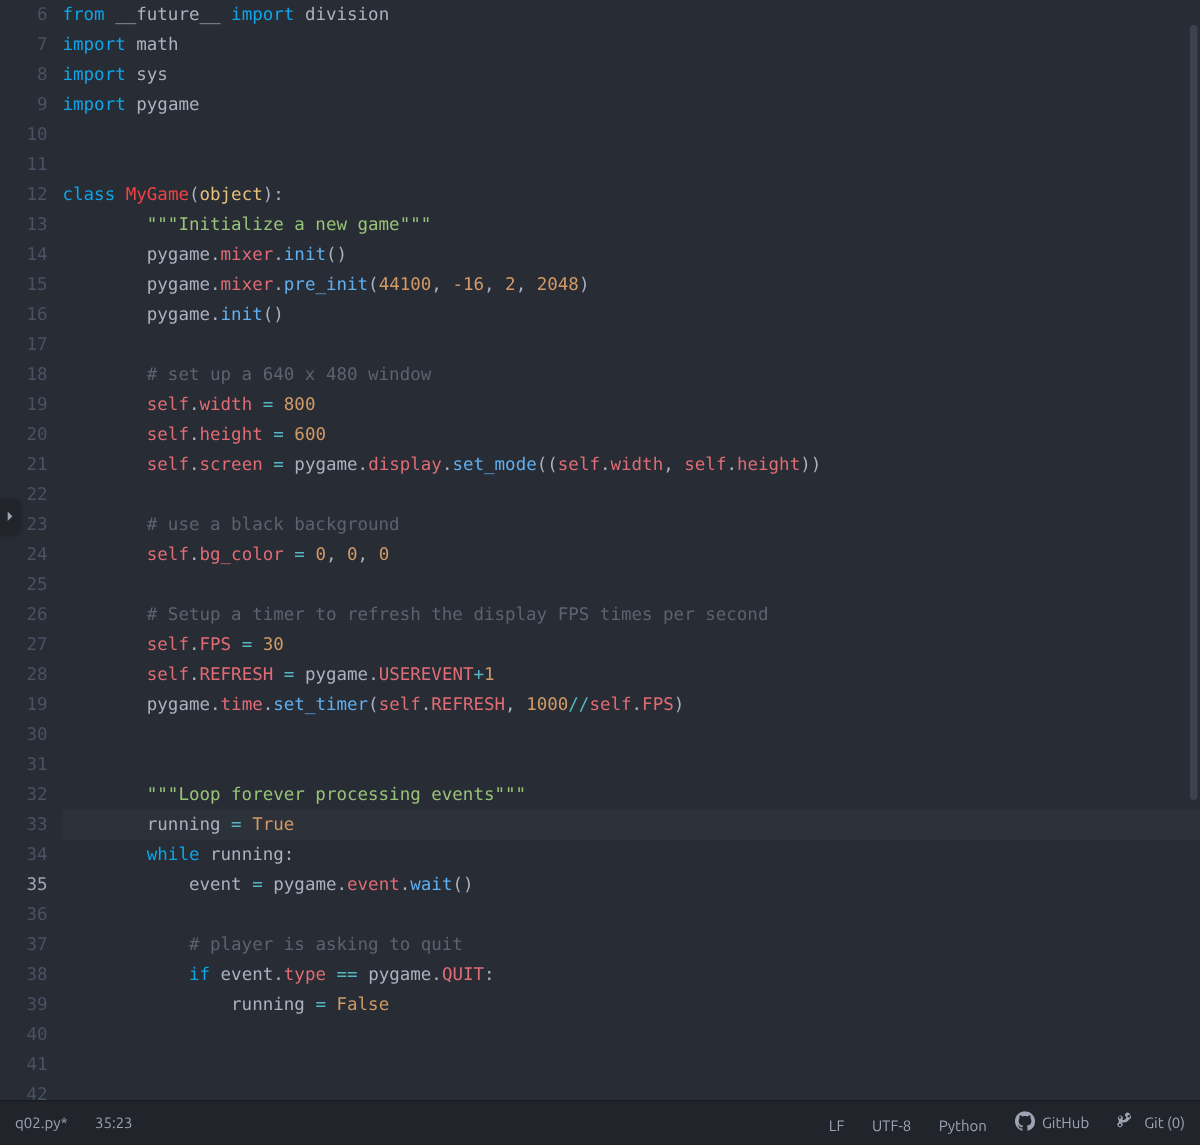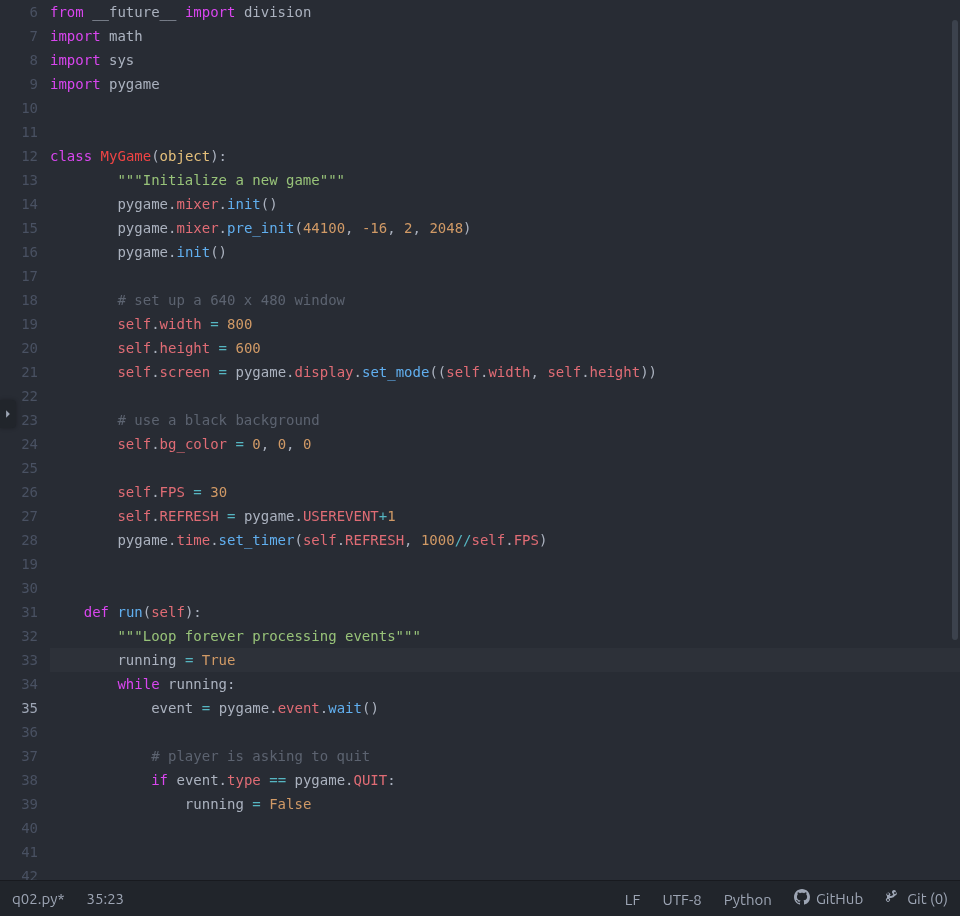--- a/index.html
+++ b/index.html
@@ -38,21 +38,21 @@
   .line {
     height: 24px;
     line-height: 24px;
     white-space: pre;
     position: relative;
     padding-left: 0;
   }
   .line.highlight {
     background: rgba(255,255,255,0.028);
   }
-  .tok-kw { color: #d946ef; }
+  .tok-kw { color: #0ea5e9; }
   .tok-fn { color: #61afef; }
   .tok-cls { color: #ef4444; }
   .tok-param { color: #e06c75; }
   .tok-self { color: #e06c75; }
   .tok-str { color: #98c379; }
   .tok-cmt { color: #5c6370; }
   .tok-num { color: #d19a66; }
   .tok-const { color: #d19a66; }
   .tok-attr { color: #e06c75; }
   .tok-op { color: #56b6c2; }
@@ -89,21 +89,21 @@
   .statusbar {
     position: absolute;
     bottom: 0;
     left: 0;
     right: 0;
     height: 36px;
     background: #21252b;
     display: flex;
     align-items: center;
     color: #9da5b4;
-    font-size: 15px;
+    font-size: 12px;
     font-family: -apple-system, "Segoe UI", Ubuntu, sans-serif;
     padding: 0 12px;
     border-top: 1px solid #181a1f;
   }
   .statusbar .left { display: flex; gap: 22px; align-items: center; }
   .statusbar .right { margin-left: auto; display: flex; gap: 22px; align-items: flex-end; }
   .statusbar .item { display:flex; align-items:center; gap:6px; cursor: pointer; }
   .statusbar svg { width: 16px; height: 16px; fill: #9da5b4; }
 </style>
 </head>
@@ -184,31 +184,31 @@
     <div class="line"><span class="tok-plain">        </span><span class="tok-self">self</span><span class="tok-plain">.</span><span class="tok-attr">screen</span><span class="tok-plain"> </span><span class="tok-op">=</span><span class="tok-plain"> </span><span class="tok-plain">pygame</span><span class="tok-plain">.</span><span class="tok-attr">display</span><span class="tok-plain">.</span><span class="tok-fn">set_mode</span><span class="tok-plain">((</span><span class="tok-self">self</span><span class="tok-plain">.</span><span class="tok-attr">width</span><span class="tok-plain">, </span><span class="tok-self">self</span><span class="tok-plain">.</span><span class="tok-attr">height</span><span class="tok-plain">))</span></div>
 
     <div class="line"></div>
 
     <div class="line"><span class="tok-plain">        </span><span class="tok-cmt"># use a black background</span></div>
 
     <div class="line"><span class="tok-plain">        </span><span class="tok-self">self</span><span class="tok-plain">.</span><span class="tok-attr">bg_color</span><span class="tok-plain"> </span><span class="tok-op">=</span><span class="tok-plain"> </span><span class="tok-num">0</span><span class="tok-plain">, </span><span class="tok-num">0</span><span class="tok-plain">, </span><span class="tok-num">0</span></div>
 
     <div class="line"></div>
 
+    <div class="line"><span class="tok-plain">        </span><span class="tok-cmt"># Setup a timer to refresh the display FPS times per second</span></div>
 
     <div class="line"><span class="tok-plain">        </span><span class="tok-self">self</span><span class="tok-plain">.</span><span class="tok-attr">FPS</span><span class="tok-plain"> </span><span class="tok-op">=</span><span class="tok-plain"> </span><span class="tok-num">30</span></div>
 
     <div class="line"><span class="tok-plain">        </span><span class="tok-self">self</span><span class="tok-plain">.</span><span class="tok-attr">REFRESH</span><span class="tok-plain"> </span><span class="tok-op">=</span><span class="tok-plain"> </span><span class="tok-plain">pygame</span><span class="tok-plain">.</span><span class="tok-attr">USEREVENT</span><span class="tok-op">+</span><span class="tok-num">1</span></div>
 
     <div class="line"><span class="tok-plain">        </span><span class="tok-plain">pygame</span><span class="tok-plain">.</span><span class="tok-attr">time</span><span class="tok-plain">.</span><span class="tok-fn">set_timer</span><span class="tok-plain">(</span><span class="tok-self">self</span><span class="tok-plain">.</span><span class="tok-attr">REFRESH</span><span class="tok-plain">, </span><span class="tok-num">1000</span><span class="tok-op">//</span><span class="tok-self">self</span><span class="tok-plain">.</span><span class="tok-attr">FPS</span><span class="tok-plain">)</span></div>
 
     <div class="line"></div>
     <div class="line"></div>
 
-    <div class="line"><span class="tok-plain">    </span><span class="tok-kw">def</span><span class="tok-plain"> </span><span class="tok-fn">run</span><span class="tok-plain">(</span><span class="tok-param">self</span><span class="tok-plain">):</span></div>
 
     <div class="line"><span class="tok-plain">        </span><span class="tok-str">"""Loop forever processing events"""</span></div>
 
     <div class="line highlight"><span class="tok-plain">        </span><span class="tok-plain">running</span><span class="tok-plain"> </span><span class="tok-op">=</span><span class="tok-plain"> </span><span class="tok-const">True</span></div>
 
     <div class="line"><span class="tok-plain">        </span><span class="tok-kw">while</span><span class="tok-plain"> </span><span class="tok-plain">running</span><span class="tok-plain">:</span></div>
 
     <div class="line"><span class="tok-plain">            </span><span class="tok-plain">event</span><span class="tok-plain"> </span><span class="tok-op">=</span><span class="tok-plain"> </span><span class="tok-plain">pygame</span><span class="tok-plain">.</span><span class="tok-attr">event</span><span class="tok-plain">.</span><span class="tok-fn">wait</span><span class="tok-plain">()</span></div>
 
     <div class="line"></div>

